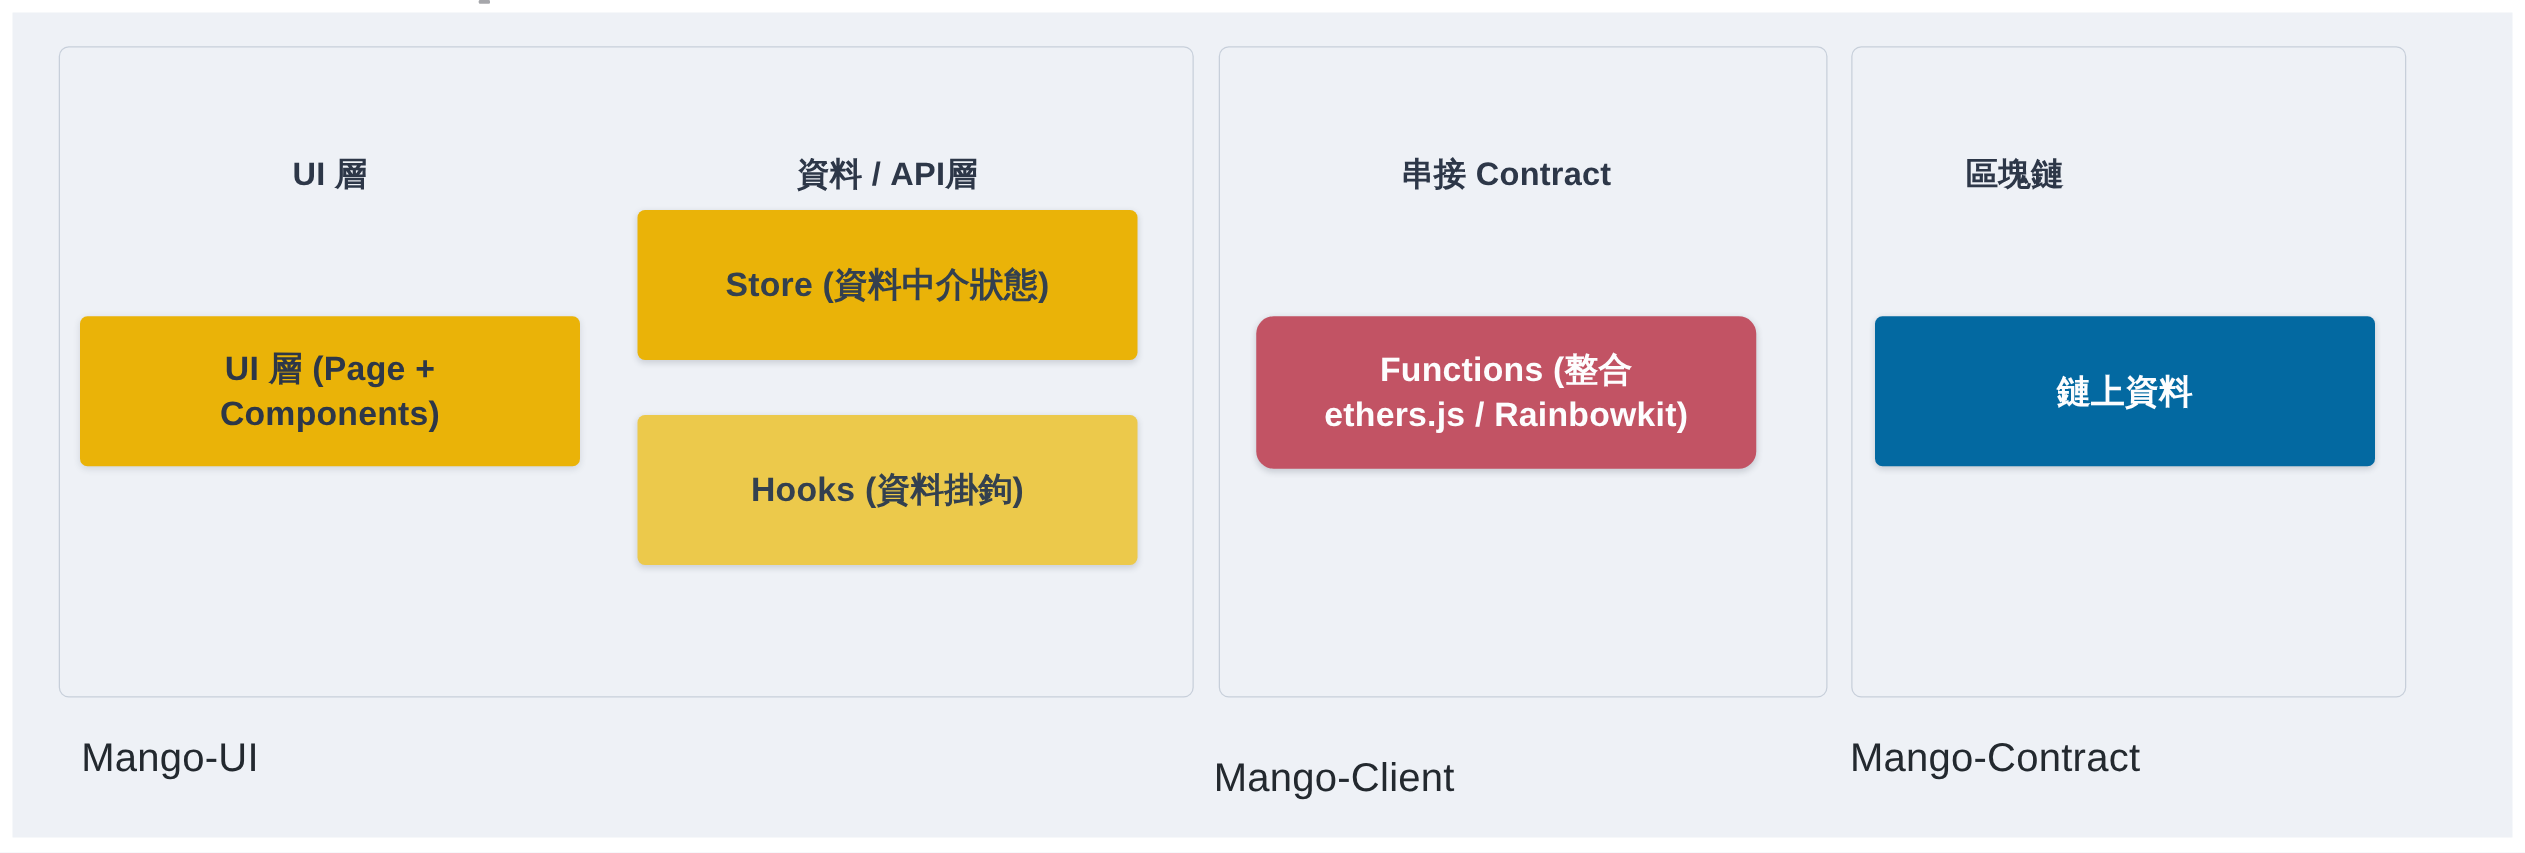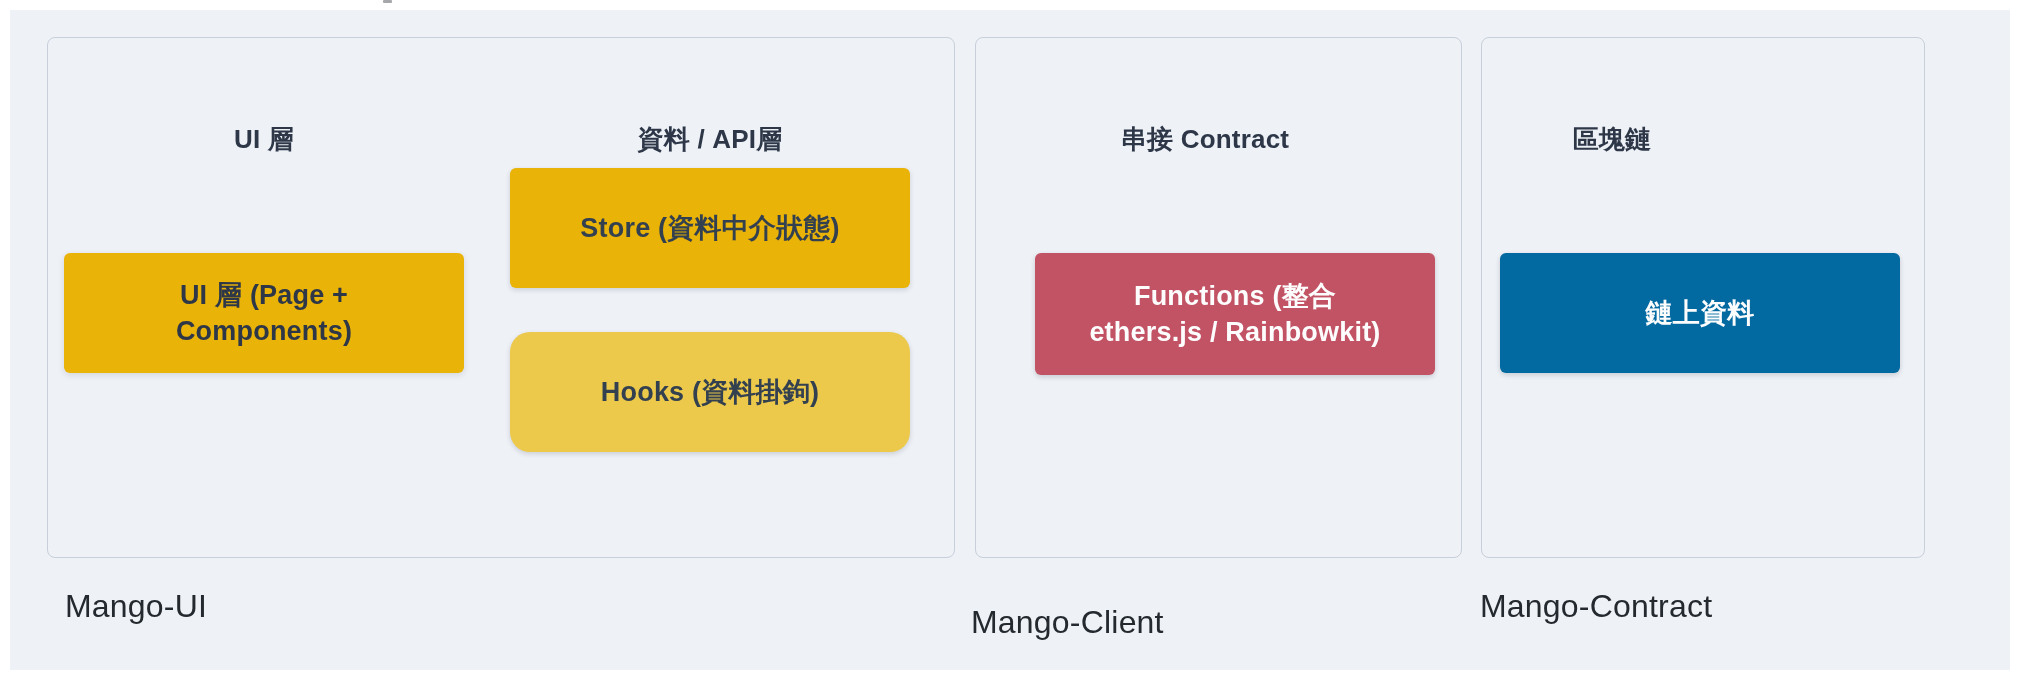--- a/index.html
+++ b/index.html
@@ -44,25 +44,24 @@
     left:64px;top:253px;background:#eab308;color:#2d3748;
     box-shadow:0 2px 6px rgba(45,55,72,.14);
   }
   .box-store{
     left:510px;top:168px;background:#eab308;color:#33404f;
     box-shadow:0 2px 5px rgba(45,55,72,.18);
   }
   .box-hooks{
     left:510px;top:332px;background:#ecc94b;color:#33404f;
     box-shadow:0 2px 5px rgba(45,55,72,.18);
-    border-radius:20px;
   }
   .box-functions{
-    left:1035px;top:253px;height:122px;background:#c25364;color:#fdfdfe;
-    box-shadow:0 2px 5px rgba(45,55,72,.2);padding:0 40px;
+    left:1005px;top:253px;height:122px;background:#c25364;color:#fdfdfe;
+    box-shadow:0 2px 5px rgba(45,55,72,.2);padding:0 40px;border-radius:14px;
   }
   .box-chain{
     left:1500px;top:253px;background:#0369a1;color:#fdfdfe;
     box-shadow:0 2px 5px rgba(45,55,72,.2);
   }
   .repo-label{
     position:absolute;top:591px;height:30px;line-height:30px;
     font-size:32px;font-weight:400;color:#23292f;letter-spacing:.2px;
   }
   .lbl-ui{left:65px;}

